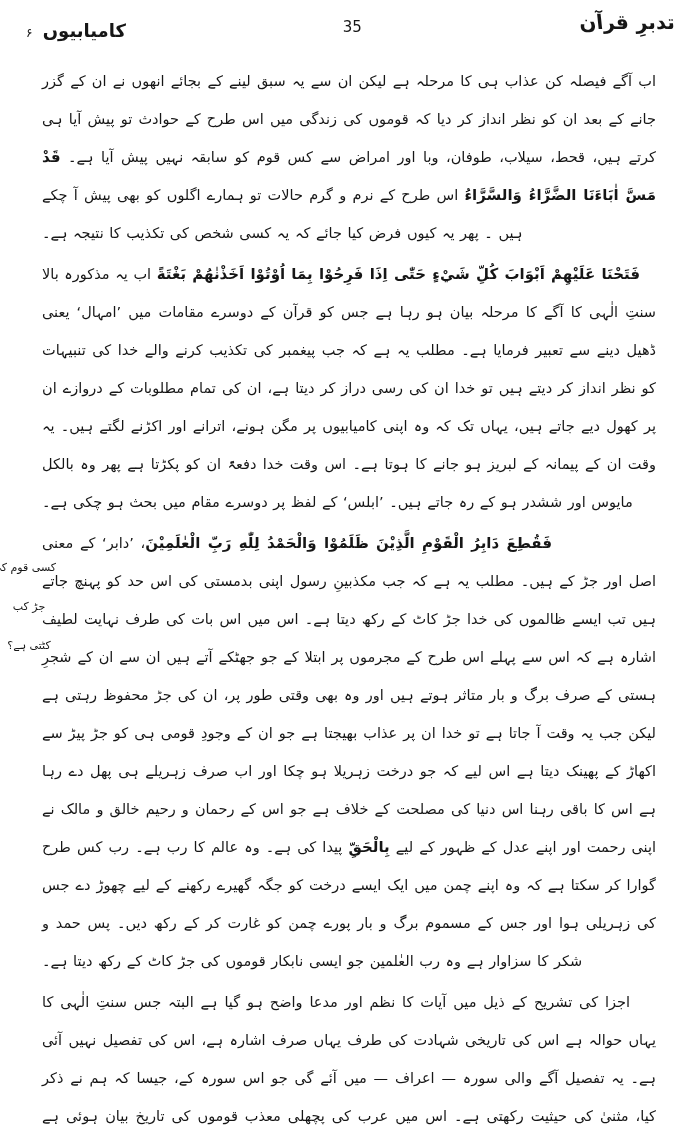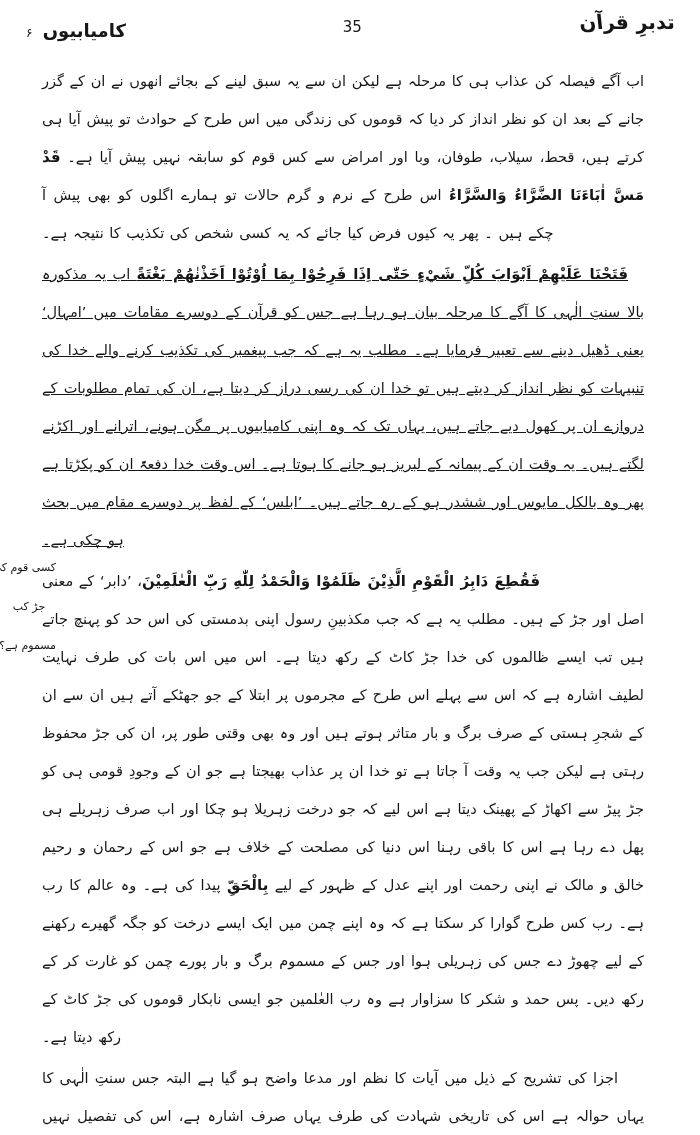--- a/index.html
+++ b/index.html
@@ -25,28 +25,28 @@
     padding-top:2px;
   }
   .page-number{font-size:15px;padding-top:10px;}
   .surah-label{font-size:18px;font-weight:bold;padding-top:12px;letter-spacing:1px;}
   .surah-label .surah-num{font-size:12px;font-weight:normal;margin-right:4px;}
   
   .body-text{
     position:absolute;top:62px;right:40px;width:618px;
   }
   .para{
-    margin:0 16px 3px 0;
+    margin:0 4px 3px 0;
     font-size:14.5px;
     line-height:38px;
     text-align:justify;
     text-align-last:left;   
     word-spacing:1px;
   }
-  .para:nth-of-type(2){text-indent:16px;text-decoration:underline;}
+  .para:nth-of-type(2){text-indent:16px;}
   .para:nth-of-type(3){text-indent:104px;}
   .para:nth-of-type(4){text-indent:26px;}
   .quran{
     font-weight:bold;
     font-size:15px;
     letter-spacing:0.5px;
   }
   
   .margin-note{
     position:absolute;top:548px;left:2px;width:54px;
@@ -66,21 +66,21 @@
     <div class="page-number">35</div>
     <div class="surah-label">
       <span>کامیابیوں</span>
       <span class="surah-num">۶</span>
     </div>
   </div>
 
   <div class="margin-note">
     <div>کسی قوم کی</div>
     <div>جڑ کب</div>
-    <div>مسموم ہے؟</div>
+    <div>کٹتی ہے؟</div>
   </div>
 
   <div class="body-text">
       <p class="para"><span class="urdu">اب آگے فیصلہ کن عذاب ہی کا مرحلہ ہے لیکن ان سے یہ سبق لینے کے بجائے انھوں نے ان کے گزر جانے کے بعد ان کو نظر انداز کر دیا کہ قوموں کی زندگی میں اس طرح کے حوادث تو پیش آیا ہی کرتے ہیں، قحط، سیلاب، طوفان، وبا اور امراض سے کس قوم کو سابقہ نہیں پیش آیا ہے۔ </span><span class="quran">قَدْ مَسَّ اٰبَاءَنَا الضَّرَّاءُ وَالسَّرَّاءُ</span><span class="urdu"> اس طرح کے نرم و گرم حالات تو ہمارے اگلوں کو بھی پیش آ چکے ہیں ۔ پھر یہ کیوں فرض کیا جائے کہ یہ کسی شخص کی تکذیب کا نتیجہ ہے۔</span></p>
       <p class="para"><span class="quran">فَتَحْنَا عَلَيْهِمْ اَبْوَابَ كُلِّ شَيْءٍ حَتّٰى اِذَا فَرِحُوْا بِمَا اُوْتُوْا اَخَذْنٰهُمْ بَغْتَةً</span><span class="urdu"> اب یہ مذکورہ بالا سنتِ الٰہی کا آگے کا مرحلہ بیان ہو رہا ہے جس کو قرآن کے دوسرے مقامات میں ’امہال‘ یعنی ڈھیل دینے سے تعبیر فرمایا ہے۔ مطلب یہ ہے کہ جب پیغمبر کی تکذیب کرنے والے خدا کی تنبیہات کو نظر انداز کر دیتے ہیں تو خدا ان کی رسی دراز کر دیتا ہے، ان کی تمام مطلوبات کے دروازے ان پر کھول دیے جاتے ہیں، یہاں تک کہ وہ اپنی کامیابیوں پر مگن ہونے، اترانے اور اکڑنے لگتے ہیں۔ یہ وقت ان کے پیمانہ کے لبریز ہو جانے کا ہوتا ہے۔ اس وقت خدا دفعۃً ان کو پکڑتا ہے پھر وہ بالکل مایوس اور ششدر ہو کے رہ جاتے ہیں۔ ’ابلس‘ کے لفظ پر دوسرے مقام میں بحث ہو چکی ہے۔</span></p>
       <p class="para"><span class="quran">فَقُطِعَ دَابِرُ الْقَوْمِ الَّذِيْنَ ظَلَمُوْا وَالْحَمْدُ لِلّٰهِ رَبِّ الْعٰلَمِيْنَ</span><span class="urdu">، ’دابر‘ کے معنی اصل اور جڑ کے ہیں۔ مطلب یہ ہے کہ جب مکذبینِ رسول اپنی بدمستی کی اس حد کو پہنچ جاتے ہیں تب ایسے ظالموں کی خدا جڑ کاٹ کے رکھ دیتا ہے۔ اس میں اس بات کی طرف نہایت لطیف اشارہ ہے کہ اس سے پہلے اس طرح کے مجرموں پر ابتلا کے جو جھٹکے آتے ہیں ان سے ان کے شجرِ ہستی کے صرف برگ و بار متاثر ہوتے ہیں اور وہ بھی وقتی طور پر، ان کی جڑ محفوظ رہتی ہے لیکن جب یہ وقت آ جاتا ہے تو خدا ان پر عذاب بھیجتا ہے جو ان کے وجودِ قومی ہی کو جڑ پیڑ سے اکھاڑ کے پھینک دیتا ہے اس لیے کہ جو درخت زہریلا ہو چکا اور اب صرف زہریلے ہی پھل دے رہا ہے اس کا باقی رہنا اس دنیا کی مصلحت کے خلاف ہے جو اس کے رحمان و رحیم خالق و مالک نے اپنی رحمت اور اپنے عدل کے ظہور کے لیے </span><span class="quran">بِالْحَقِّ</span><span class="urdu"> پیدا کی ہے۔ وہ عالم کا رب ہے۔ رب کس طرح گوارا کر سکتا ہے کہ وہ اپنے چمن میں ایک ایسے درخت کو جگہ گھیرے رکھنے کے لیے چھوڑ دے جس کی زہریلی ہوا اور جس کے مسموم برگ و بار پورے چمن کو غارت کر کے رکھ دیں۔ پس حمد و شکر کا سزاوار ہے وہ رب العٰلمین جو ایسی نابکار قوموں کی جڑ کاٹ کے رکھ دیتا ہے۔</span></p>
       <p class="para"><span class="urdu">اجزا کی تشریح کے ذیل میں آیات کا نظم اور مدعا واضح ہو گیا ہے البتہ جس سنتِ الٰہی کا یہاں حوالہ ہے اس کی تاریخی شہادت کی طرف یہاں صرف اشارہ ہے، اس کی تفصیل نہیں آئی ہے۔ یہ تفصیل آگے والی سورہ — اعراف — میں آئے گی جو اس سورہ کے، جیسا کہ ہم نے ذکر کیا، مثنیٰ کی حیثیت رکھتی ہے۔ اس میں عرب کی پچھلی معذب قوموں کی تاریخ بیان ہوئی ہے جس سے یہ حقیقت پوری طرح واضح ہو جاتی ہے کہ ان قوموں نے بھی</span></p>
     </div>
 
 </div>

